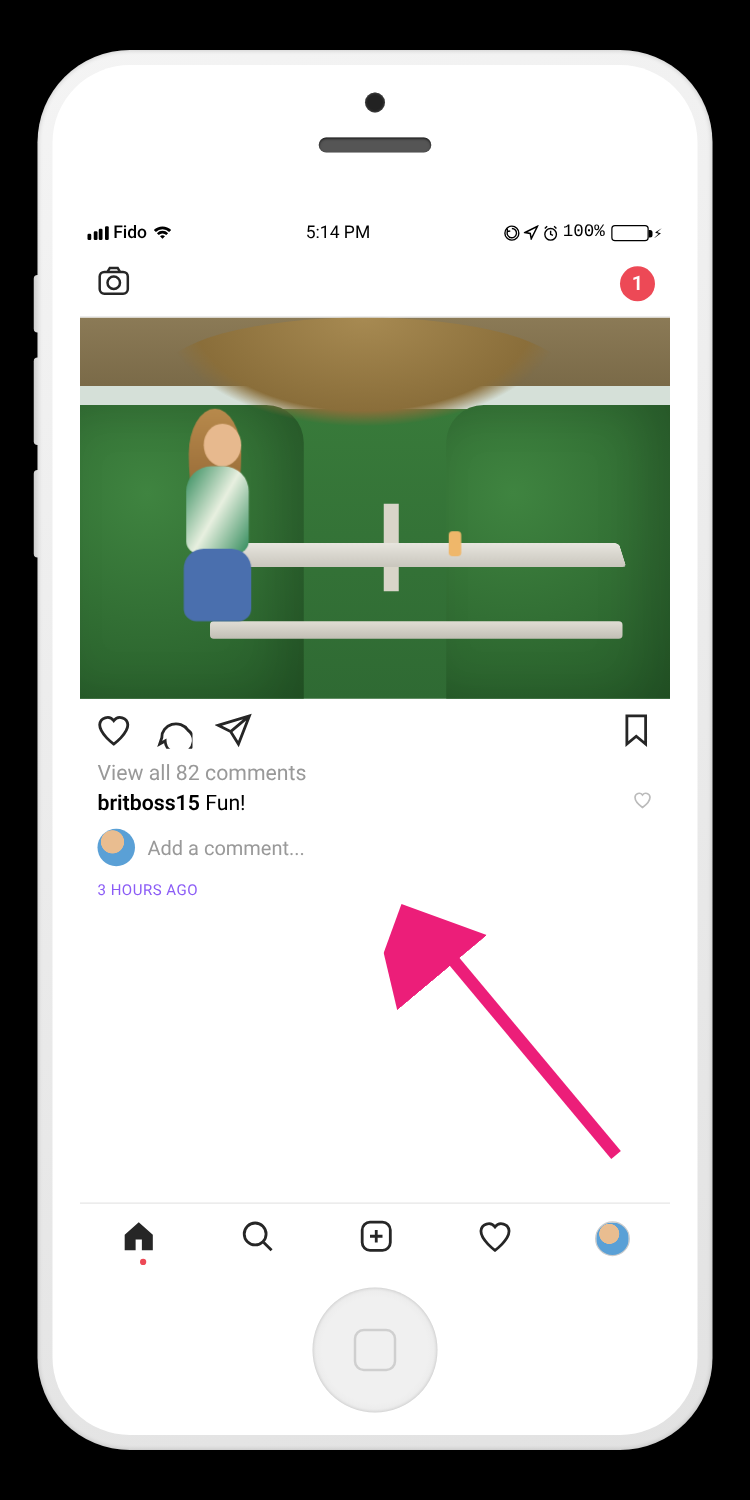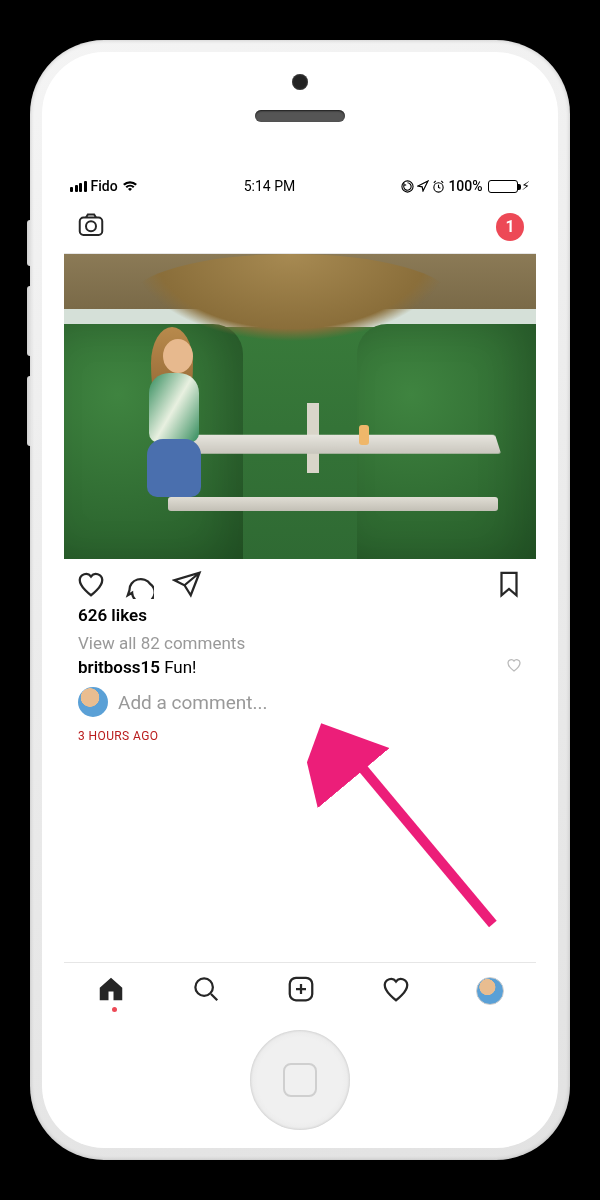--- a/index.html
+++ b/index.html
@@ -55,21 +55,21 @@
     position: absolute; top: 120px; left: 22px; right: 22px; bottom: 130px;
     background: #fff; overflow: hidden;
     display: flex; flex-direction: column;
     font-size: 16px;
   }
 
   
   .statusbar { height: 28px; display: flex; justify-content: space-between; align-items: center;
     padding: 0 6px; font-size: 14px; font-weight: 500; color: #000; }
   .sb-left, .sb-right { display: flex; align-items: center; gap: 4px; }
-  .sb-right { gap: 3px; }
+  .sb-right { gap: 3px; font-family: Liberation Mono, monospace; }
   .signal-bars { display: flex; gap: 1.5px; align-items: flex-end; }
   .signal-bars span { width: 3px; background: #000; border-radius: 1px; }
   .signal-bars span:nth-child(1){height:5px}
   .signal-bars span:nth-child(2){height:7px}
   .signal-bars span:nth-child(3){height:9px}
   .signal-bars span:nth-child(4){height:11px}
   .wifi-icon, .alarm-icon, .loc-icon, .rot-icon { display:inline-flex; }
   .battery { width: 30px; height: 13px; border: 1px solid #000; border-radius: 3px; position: relative; margin-left: 2px; }
   .battery::after { content:""; position:absolute; right:-4px; top:3px; width:3px; height:6px; background:#000; border-radius:0 2px 2px 0; }
   .battery-fill { background: #4cd964; height: 100%; width: 100%; border-radius: 2px; }
@@ -128,22 +128,22 @@
   .caption .user { font-weight:600; }
   .more-link { color:#999; }
   .viewall { color:#999; padding:4px 14px 2px; font-size:17px; }
   .comment { padding:1px 14px; font-size:17px; line-height:1.3; display:flex; align-items:flex-start; gap:10px; }
   .comment .text { flex:1; }
   .comment .user { font-weight:600; }
   .cheart svg { width:16px; height:16px; stroke:#bbb; }
   .addcmt { display:flex; align-items:center; gap:10px; padding:8px 14px; }
   .avatar-sm { width:30px; height:30px; border-radius:50%;
     background: radial-gradient(circle at 40% 35%,#e9bd90 0 34%,#5aa0d6 36% 100%); }
-  .addcmt-text { color:#999; font-size:19px; }
-  .timestamp { color:#b91c1c; font-size:12px; letter-spacing:.4px; padding:4px 14px 8px; }
+  .addcmt-text { color:#999; font-size:16px; }
+  .timestamp { color:#8b5cf6; font-size:12px; letter-spacing:.4px; padding:4px 14px 8px; }
 
   .tabbar { height:56px; border-top:1px solid #e6e6e6; display:flex; justify-content:space-around; align-items:center; position:relative; }
   .tabbar svg { width:30px; height:30px; }
   .home-dot { position:absolute; left:48px; bottom:6px; width:5px; height:5px; background:#ed4956; border-radius:50%; }
   .avatar-tab { width:28px; height:28px; border-radius:50%;
     background: radial-gradient(circle at 40% 35%,#e9bd90 0 34%,#5aa0d6 36% 100%); border:.5px solid #ccc; }
 
   
   .annot-arrow { position:absolute; right:40px; top:720px; width:240px; height:140px; transform:rotate(20deg); pointer-events:none; z-index:50; }
 </style>
@@ -253,21 +253,20 @@
                 </svg>
             </span>
           </div>
           <span class="icon-btn">
             <svg viewBox="0 0 24 24" fill="none" stroke="#262626" stroke-width="1.8">
                 <path d="M6 3 L18 3 L18 21 L12 16 L6 21 Z"></path>
               </svg>
           </span>
         </div>
 
-        <div class="likes">626 likes</div>
 
 
         <div class="viewall">View all 82 comments</div>
 
         <div class="comment">
           <span class="text"><span class="user">britboss15</span> <span>Fun!</span></span>
           <span class="cheart"><svg viewBox="0 0 24 24" fill="none" stroke-width="2">
                 <path d="M12 21 C12 21 3 14.5 3 8.7 A5 5 0 0 1 12 6 A5 5 0 0 1 21 8.7 C21 14.5 12 21 12 21 Z"></path>
               </svg></span>
         </div>

